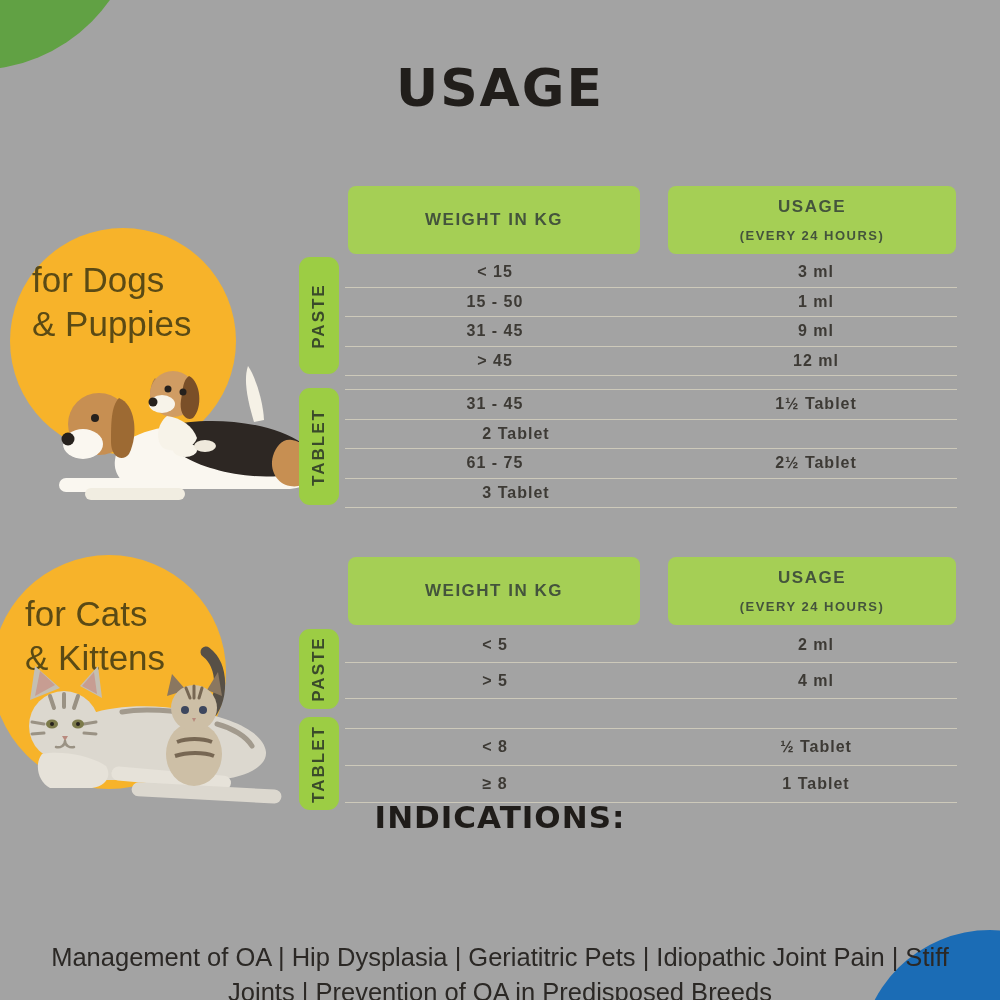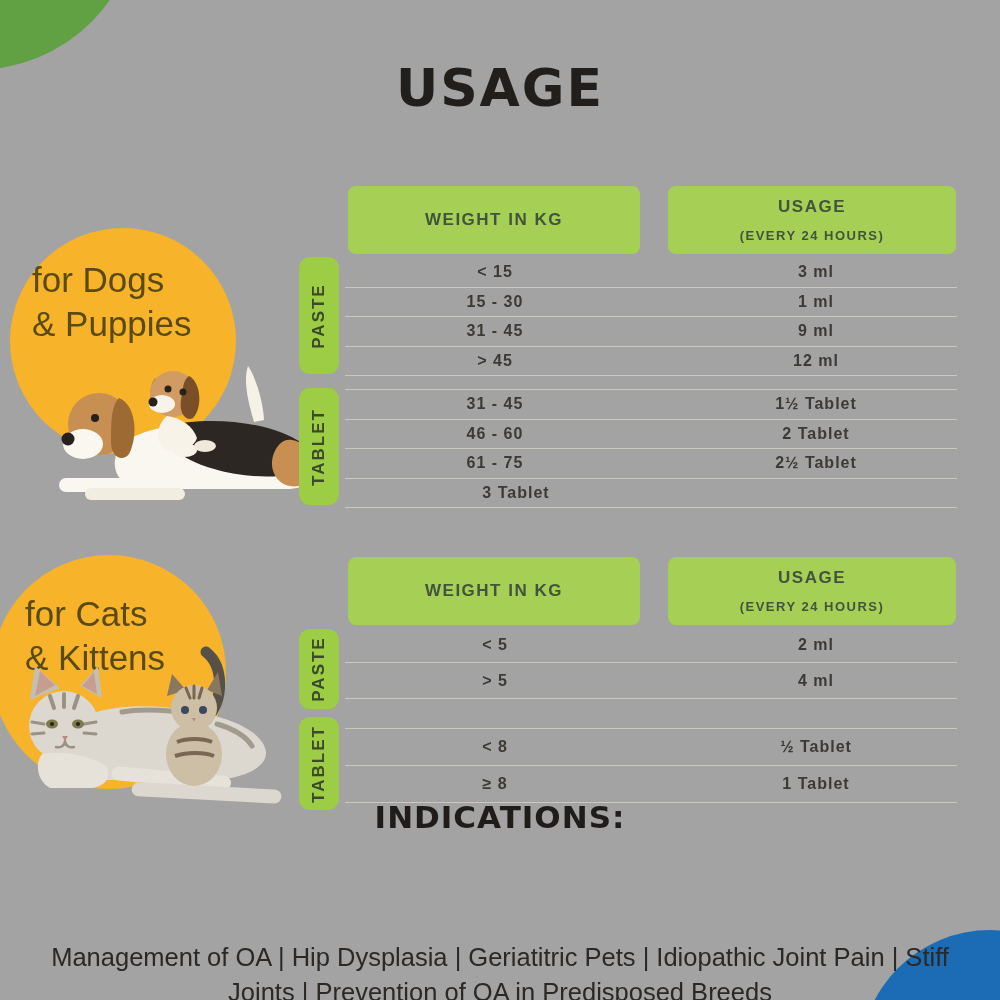--- a/index.html
+++ b/index.html
@@ -138,21 +138,21 @@
 
   <div class="tab" id="dogPasteTab">
     <span>PASTE</span>
   </div>
   <div class="rows" id="dogPasteRows">
     <div class="row">
       <div class="w">&lt; 15</div>
       <div class="u">3 ml</div>
     </div>
     <div class="row">
-      <div class="w">15 - 30</div>
+      <div class="w">15 - 50</div>
       <div class="u">1 ml</div>
     </div>
     <div class="row">
       <div class="w">31 - 45</div>
       <div class="u">9 ml</div>
     </div>
     <div class="row">
       <div class="w">&gt; 45</div>
       <div class="u">12 ml</div>
     </div>
@@ -160,21 +160,20 @@
 
   <div class="tab" id="dogTabletTab">
     <span>TABLET</span>
   </div>
   <div class="rows topline" id="dogTabletRows">
     <div class="row">
       <div class="w">31 - 45</div>
       <div class="u">1½ Tablet</div>
     </div>
     <div class="row">
-      <div class="w">46 - 60</div>
       <div class="u">2 Tablet</div>
     </div>
     <div class="row">
       <div class="w">61 - 75</div>
       <div class="u">2½ Tablet</div>
     </div>
     <div class="row">
       <div class="u">3 Tablet</div>
     </div>
   </div>

